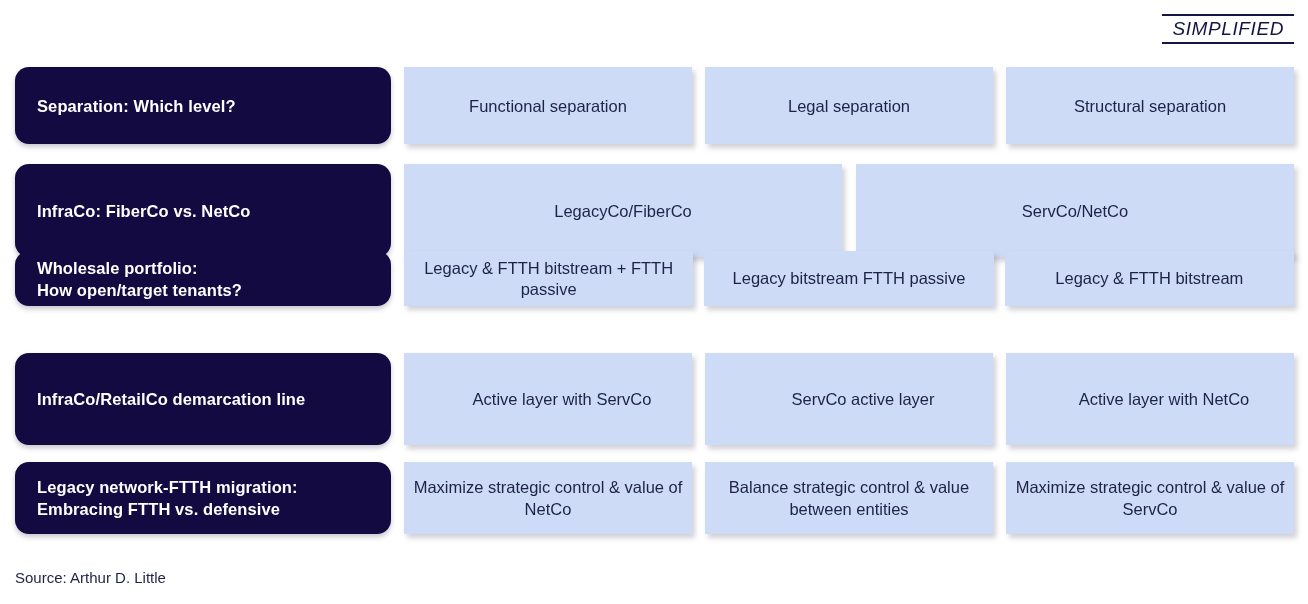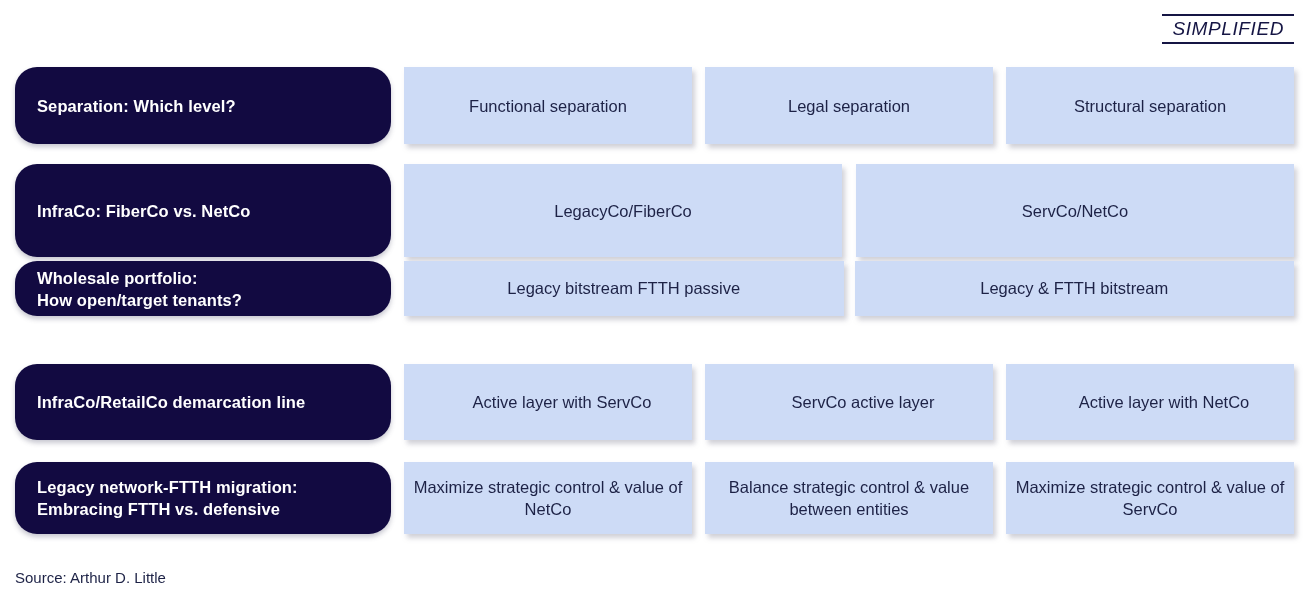--- a/index.html
+++ b/index.html
@@ -57,21 +57,21 @@
     right: 14px;
     display: flex;
     align-items: stretch;
   }
 
   
   .label-box {
     width: 376px;
     flex: 0 0 376px;
     background: #120A41;
-    border-radius: 22px;
+    border-radius: 14px;
     display: flex;
     align-items: center;
     padding: 0 0 0 22px;
     box-sizing: border-box;
     box-shadow: 0 3px 5px rgba(70,70,100,0.30);
   }
   .label-text {
     color: #ffffff;
     font-weight: bold;
     font-size: 16.5px;
@@ -100,22 +100,22 @@
   .cell-text {
     font-size: 16.5px;
     line-height: 22px;
     color: #1D2246;
     font-weight: 400;
   }
 
   
   #row-1 { top: 67px;  height: 77px; }
   #row-2 { top: 164px; height: 93px; }
-  #row-3 { top: 261px; height: 55px; }
-  #row-4 { top: 364px; height: 76px; }
+  #row-3 { top: 251px; height: 55px; }
+  #row-4 { top: 353px; height: 92px; }
   #row-5 { top: 462px; height: 72px; }
 
   #row-1 .cells .cell { flex: 1 1 0; }
   #row-2 .cells .cell { flex: 1 1 0; }
   #row-3 .cells .cell { flex: 1 1 0; }
   #row-4 .cells .cell { flex: 1 1 0; padding-left: 36px; }
   #row-5 .cells .cell { flex: 1 1 0; }
 
   
   #row-3 .cells { gap: 11px; }
@@ -183,20 +183,23 @@
 
     <div class="row" id="row-3">
       <div class="label-box">
         <div class="label-text">
           <span>Wholesale portfolio:</span><br>
           <span>How open/target tenants?</span>
         </div>
       </div>
       <div class="cells">
         <div class="cell">
+          <span class="cell-text">Legacy &amp; FTTH bitstream + FTTH passive</span>
+        </div>
+        <div class="cell">
           <span class="cell-text">Legacy bitstream FTTH passive</span>
         </div>
         <div class="cell">
           <span class="cell-text">Legacy &amp; FTTH bitstream</span>
         </div>
       </div>
     </div>
 
     <div class="row" id="row-4">
       <div class="label-box">

